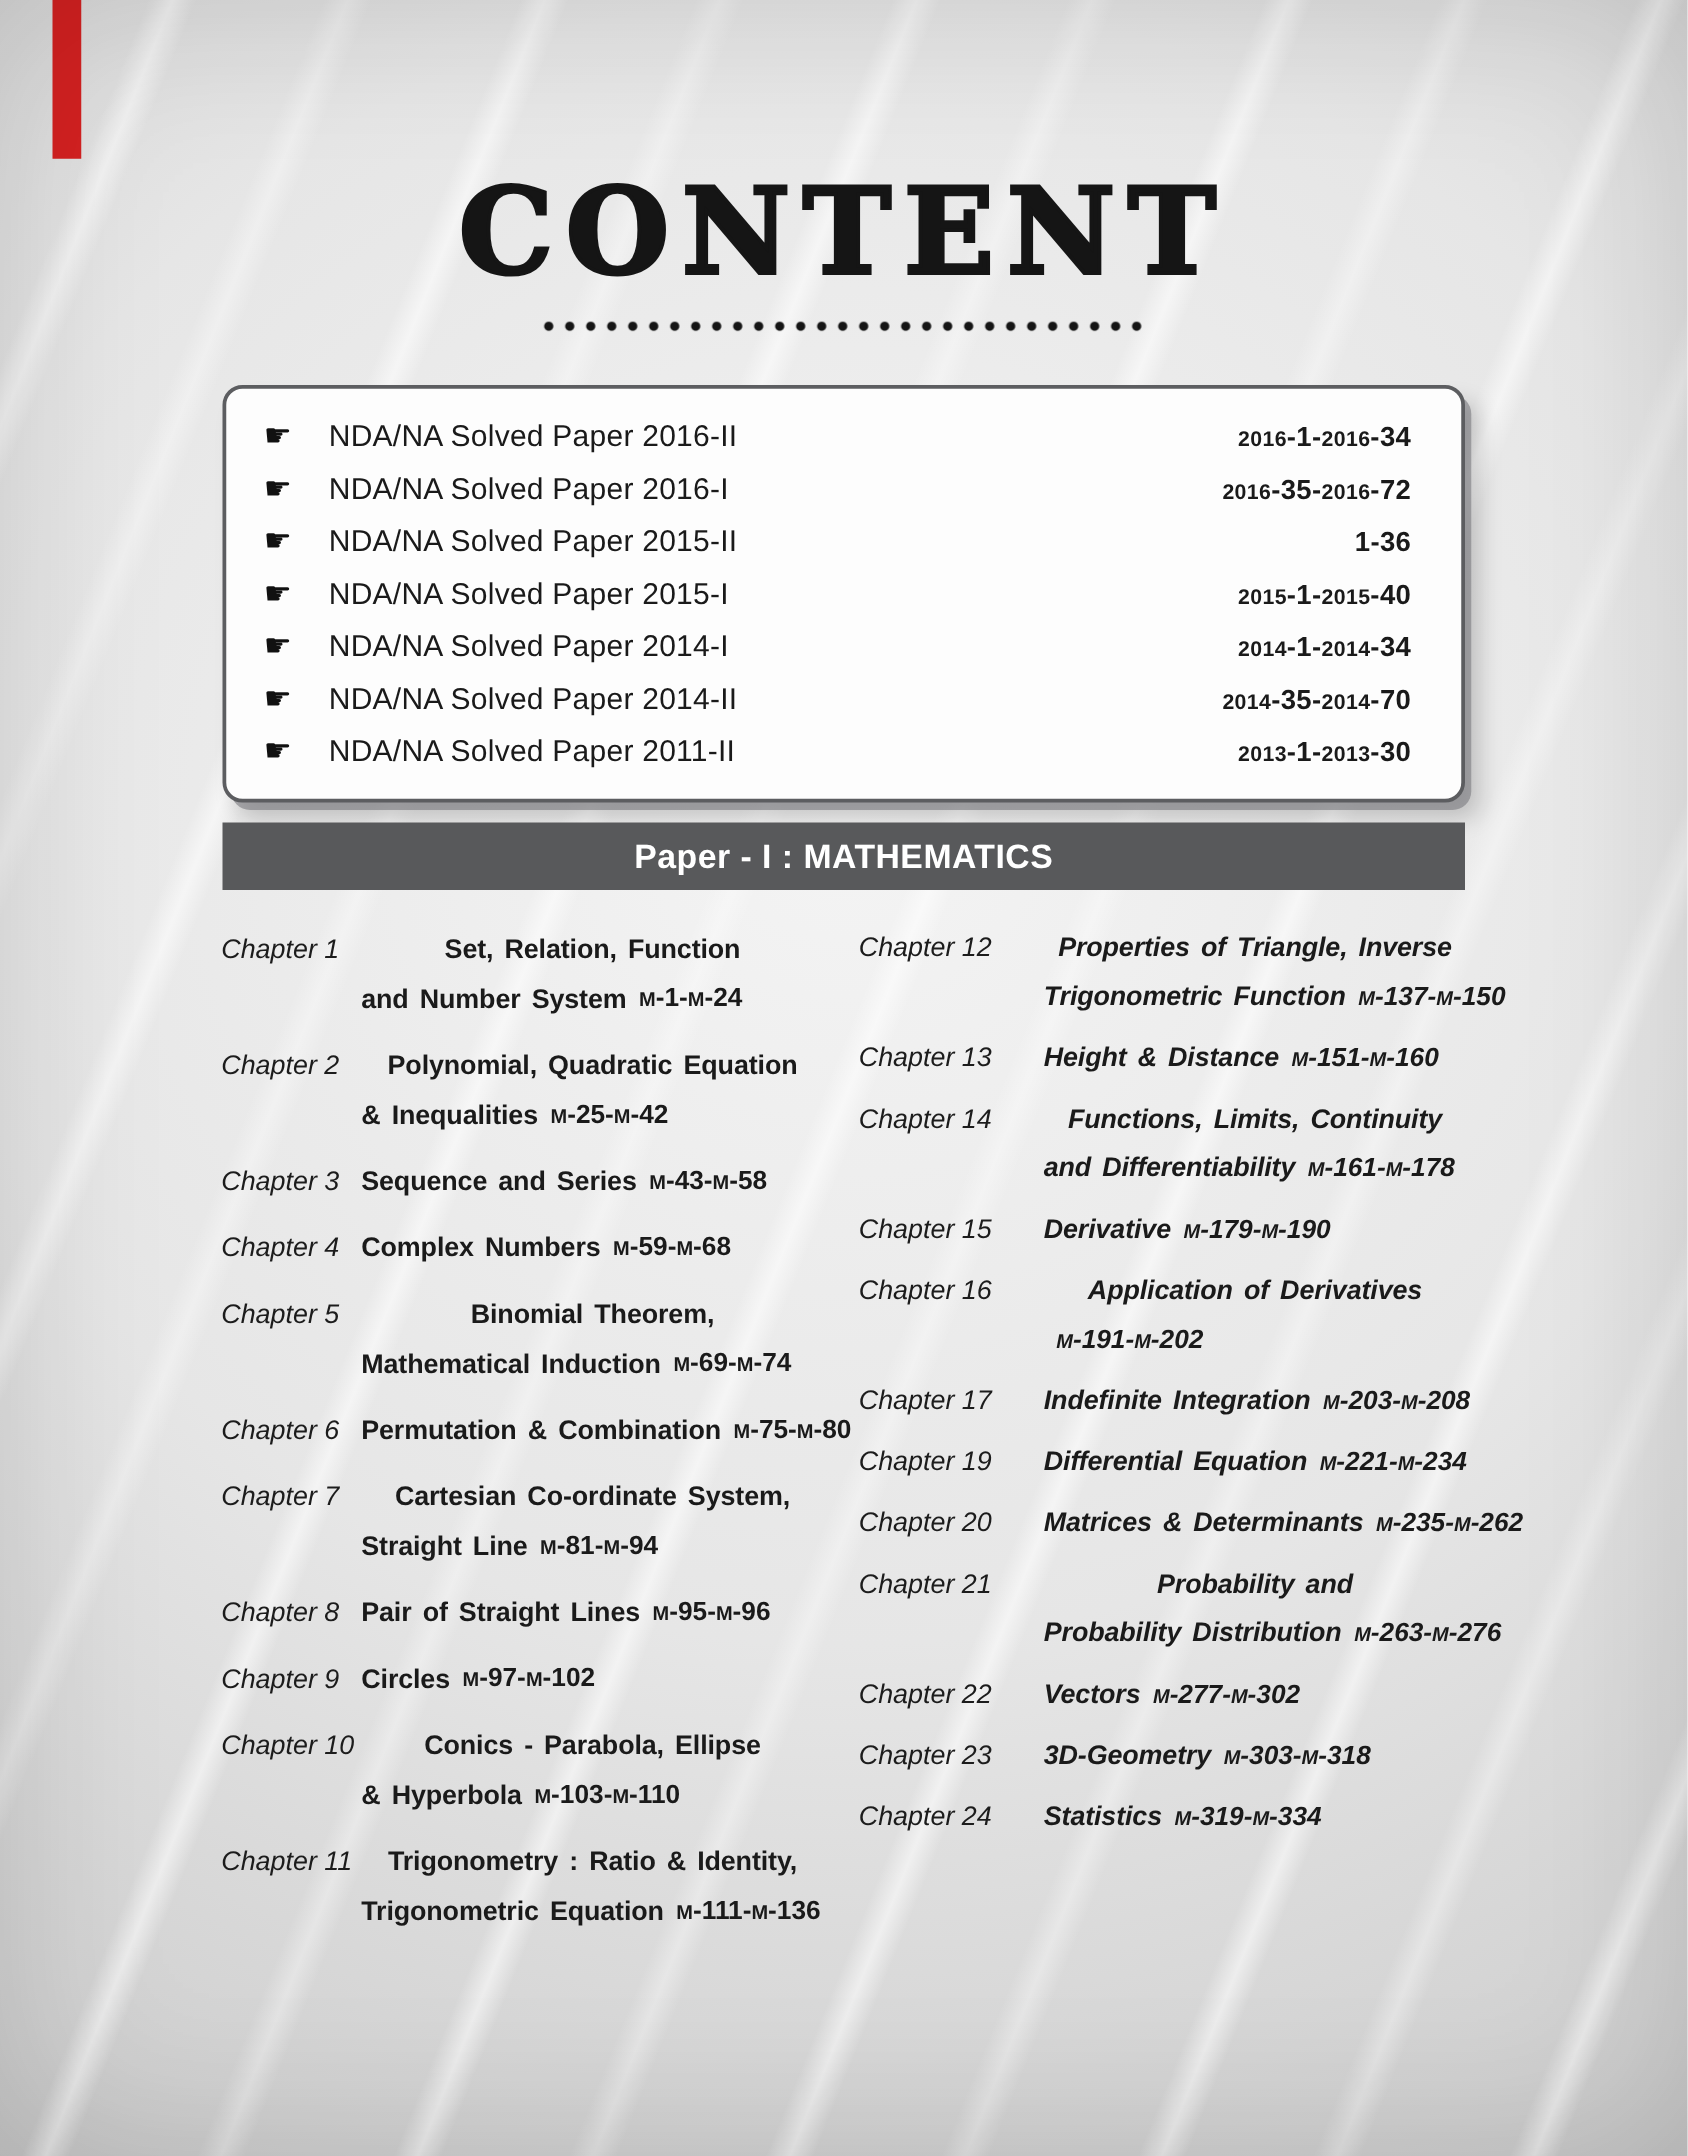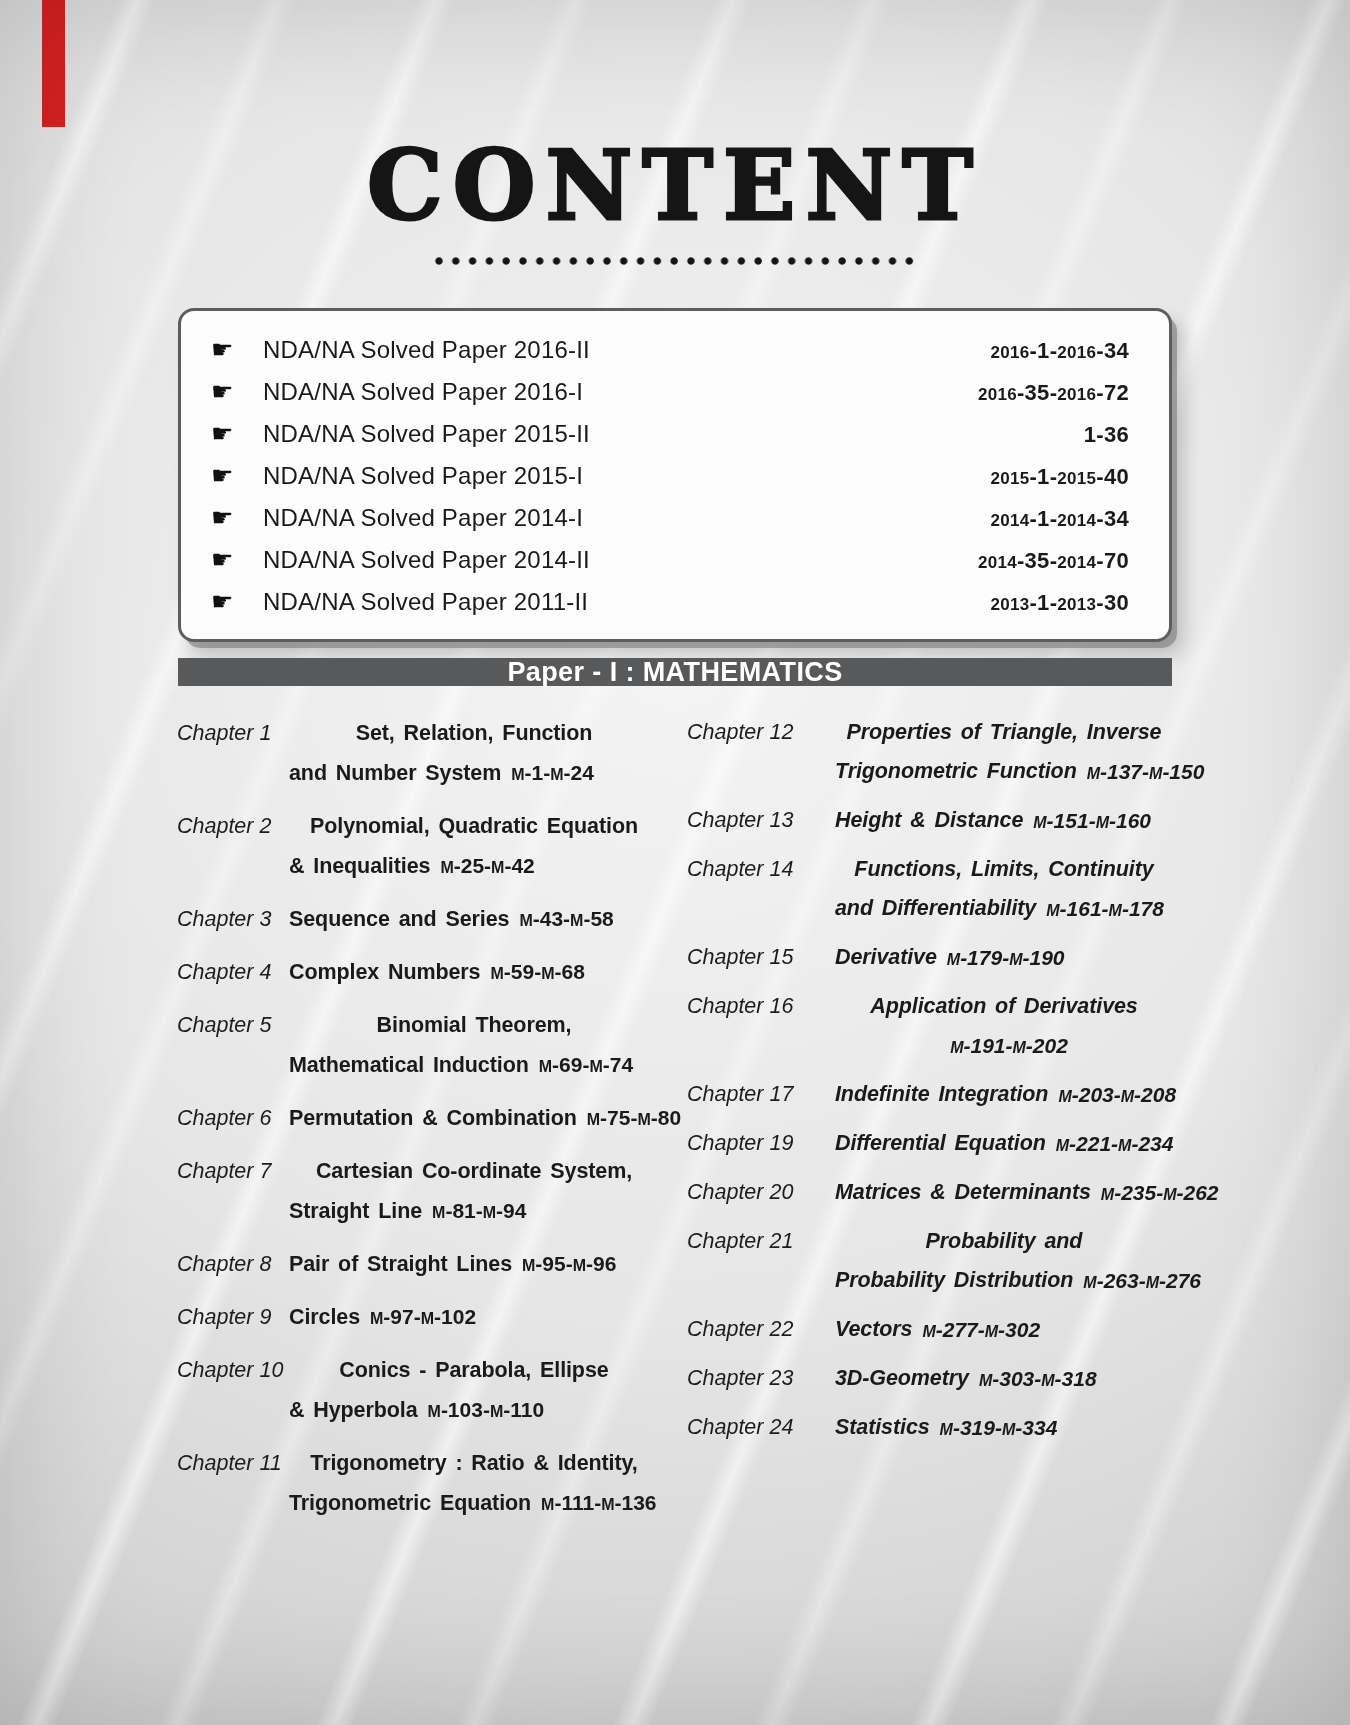--- a/index.html
+++ b/index.html
@@ -60,21 +60,21 @@
     box-shadow: 6px 7px 0 -1px rgba(115,115,120,0.55), 12px 14px 18px rgba(0,0,0,0.18);
   }
   .paper-row { display: flex; align-items: baseline; padding: 7px 0; }
   .finger { flex: 0 0 52px; font-size: 25px; line-height: 1; color: #111; }
   .p-label { font-weight: normal; font-size: 24px; letter-spacing: 0.2px; }
   .p-pages { margin-left: auto; font-weight: bold; font-size: 22px; letter-spacing: 0.3px; }
   .p-pages .sm { font-size: 17px; }
 
   .banner {
     box-sizing: border-box;
-    width: 994px; height: 28px;
+    width: 994px; height: 54px;
     margin: 16px auto 0;
     display: flex; align-items: center; justify-content: center;
     color: #ffffff;
     font-weight: bold;
     font-size: 27px;
     letter-spacing: 0.4px;
   }
 
   .columns {
     width: 996px;
@@ -92,21 +92,21 @@
     font-style: italic;
     font-size: 21.5px;
     line-height: 40px;
     color: #1c1c1c;
   }
   .col-right .ch-num { line-height: 39px; }
   .ch-body { flex: 1; min-width: 0; }
   .ch-line { display: flex; justify-content: center; line-height: 40px; }
   .col-right .ch-line { line-height: 39px; font-style: italic; }
   .ch-line.with-pages { justify-content: flex-start; }
-  .ch-line.pages-only { justify-content: center; }
+  .ch-line.pages-only { justify-content: flex-start; }
   .ch-title {
     font-weight: bold;
     font-size: 21.5px;
     letter-spacing: -0.1px;
     word-spacing: 3px;
     white-space: nowrap;
   }
   .ch-pages { font-weight: bold; font-size: 21px; white-space: nowrap; margin-left: 10px; }
   .ch-pages .sm { font-size: 16px; }
 </style>

